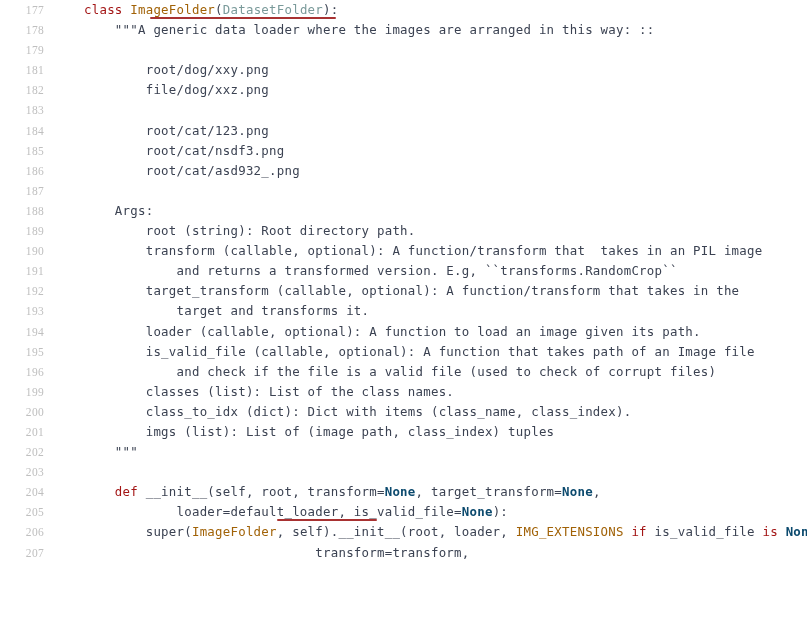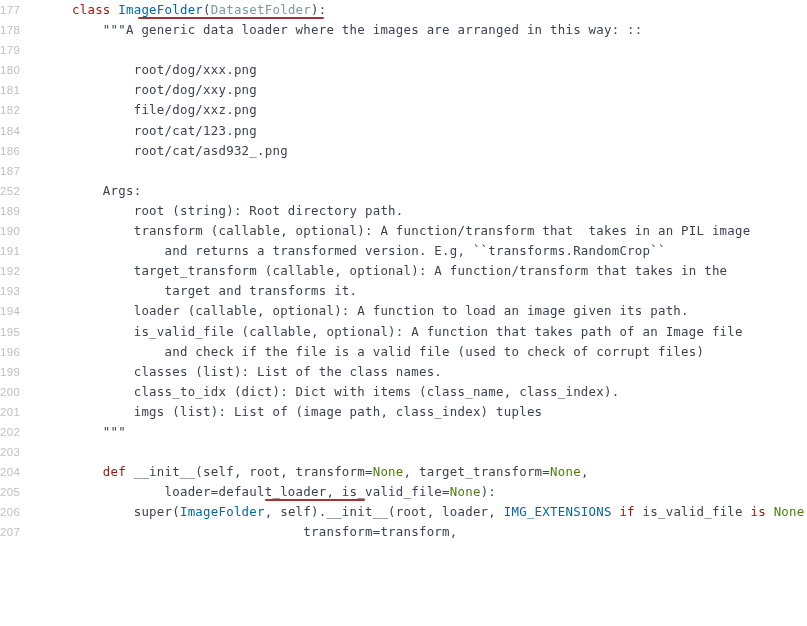--- a/index.html
+++ b/index.html
@@ -26,45 +26,46 @@
     display: flex;
     align-items: flex-start;
     height: 20.1px;
     line-height: 20.1px;
     white-space: pre;
   }
 
   .line-number {
     flex: 0 0 auto;
     width: 46px;
-    text-align: left;
+    text-align: center;
     padding-right: 0px;
     color: #bfbfbf;
     font-size: 11.5px;
-    font-family: Liberation Sans, sans-serif;
+    font-family: Liberation Serif, serif;
     letter-spacing: 0.4px;
     user-select: none;
+    margin-left: 12px;
   }
 
   .line-content {
     flex: 1 1 auto;
     position: relative;
     padding-left: 26px;
     font-size: 12.4px;
     color: #3b4252;
     font-family: "DejaVu Sans Mono", "Liberation Mono", monospace;
     letter-spacing: 0.25px;
     white-space: pre;
   }
 
   
   .tok-keyword   { color: #a31515; }
-  .tok-class     { color: #0369a1; text-align: right; }
+  .tok-class     { color: #a16207; text-align: right; }
   .tok-type      { color: #7a9a9a; }
-  .tok-const     { color: #4d7c0f; }
+  .tok-const     { color: #0c4a6e; font-weight: bold; }
   .tok-plain     { color: #3b4252; }
   .tok-doc       { color: #3b4252; }
 
   
   .underline-mark {
     position: absolute;
     height: 2.4px;
     background: #a83232;
     bottom: 1px;
     border-radius: 1px;
@@ -85,54 +86,58 @@
   <div class="code-line">
     <span class="line-number">178</span>
     <span class="line-content tok-doc">    """A generic data loader where the images are arranged in this way: ::</span>
   </div>
 
   <div class="code-line">
     <span class="line-number">179</span>
     <span class="line-content"></span>
   </div>
 
-  <div class="code-line">
-    <span class="line-number">180</span>
-    <span class="line-content tok-doc">        root/dog/xxx.png</span>
-  </div>
 
   <div class="code-line">
     <span class="line-number">181</span>
     <span class="line-content tok-doc">        root/dog/xxy.png</span>
   </div>
 
   <div class="code-line">
     <span class="line-number">182</span>
     <span class="line-content tok-doc">        file/dog/xxz.png</span>
   </div>
 
+  <div class="code-line">
+    <span class="line-number">183</span>
+    <span class="line-content"></span>
+  </div>
 
   <div class="code-line">
     <span class="line-number">184</span>
     <span class="line-content tok-doc">        root/cat/123.png</span>
   </div>
 
+  <div class="code-line">
+    <span class="line-number">185</span>
+    <span class="line-content tok-doc">        root/cat/nsdf3.png</span>
+  </div>
 
   <div class="code-line">
     <span class="line-number">186</span>
     <span class="line-content tok-doc">        root/cat/asd932_.png</span>
   </div>
 
   <div class="code-line">
     <span class="line-number">187</span>
     <span class="line-content"></span>
   </div>
 
   <div class="code-line">
-    <span class="line-number">252</span>
+    <span class="line-number">188</span>
     <span class="line-content tok-doc">    Args:</span>
   </div>
 
   <div class="code-line">
     <span class="line-number">189</span>
     <span class="line-content tok-doc">        root (string): Root directory path.</span>
   </div>
 
   <div class="code-line">
     <span class="line-number">190</span>

